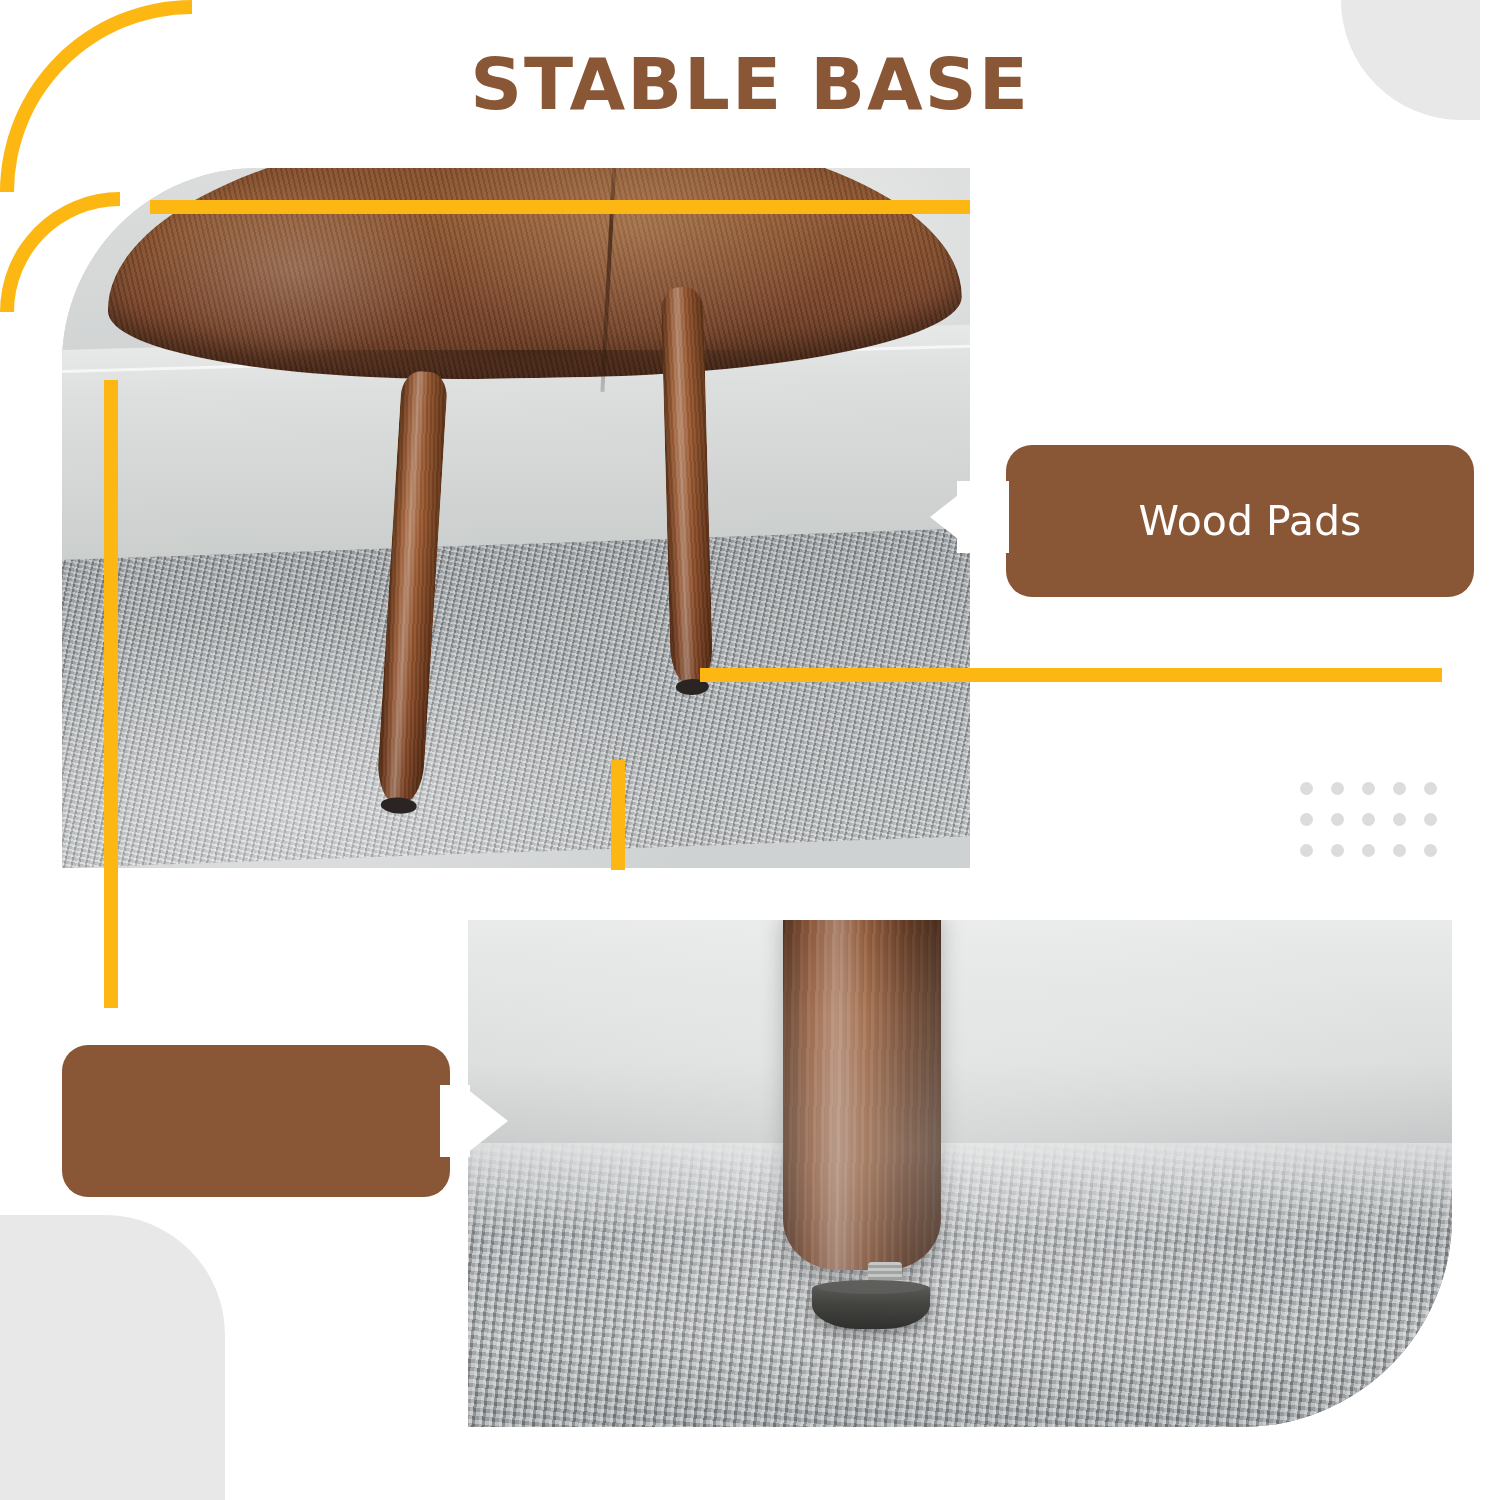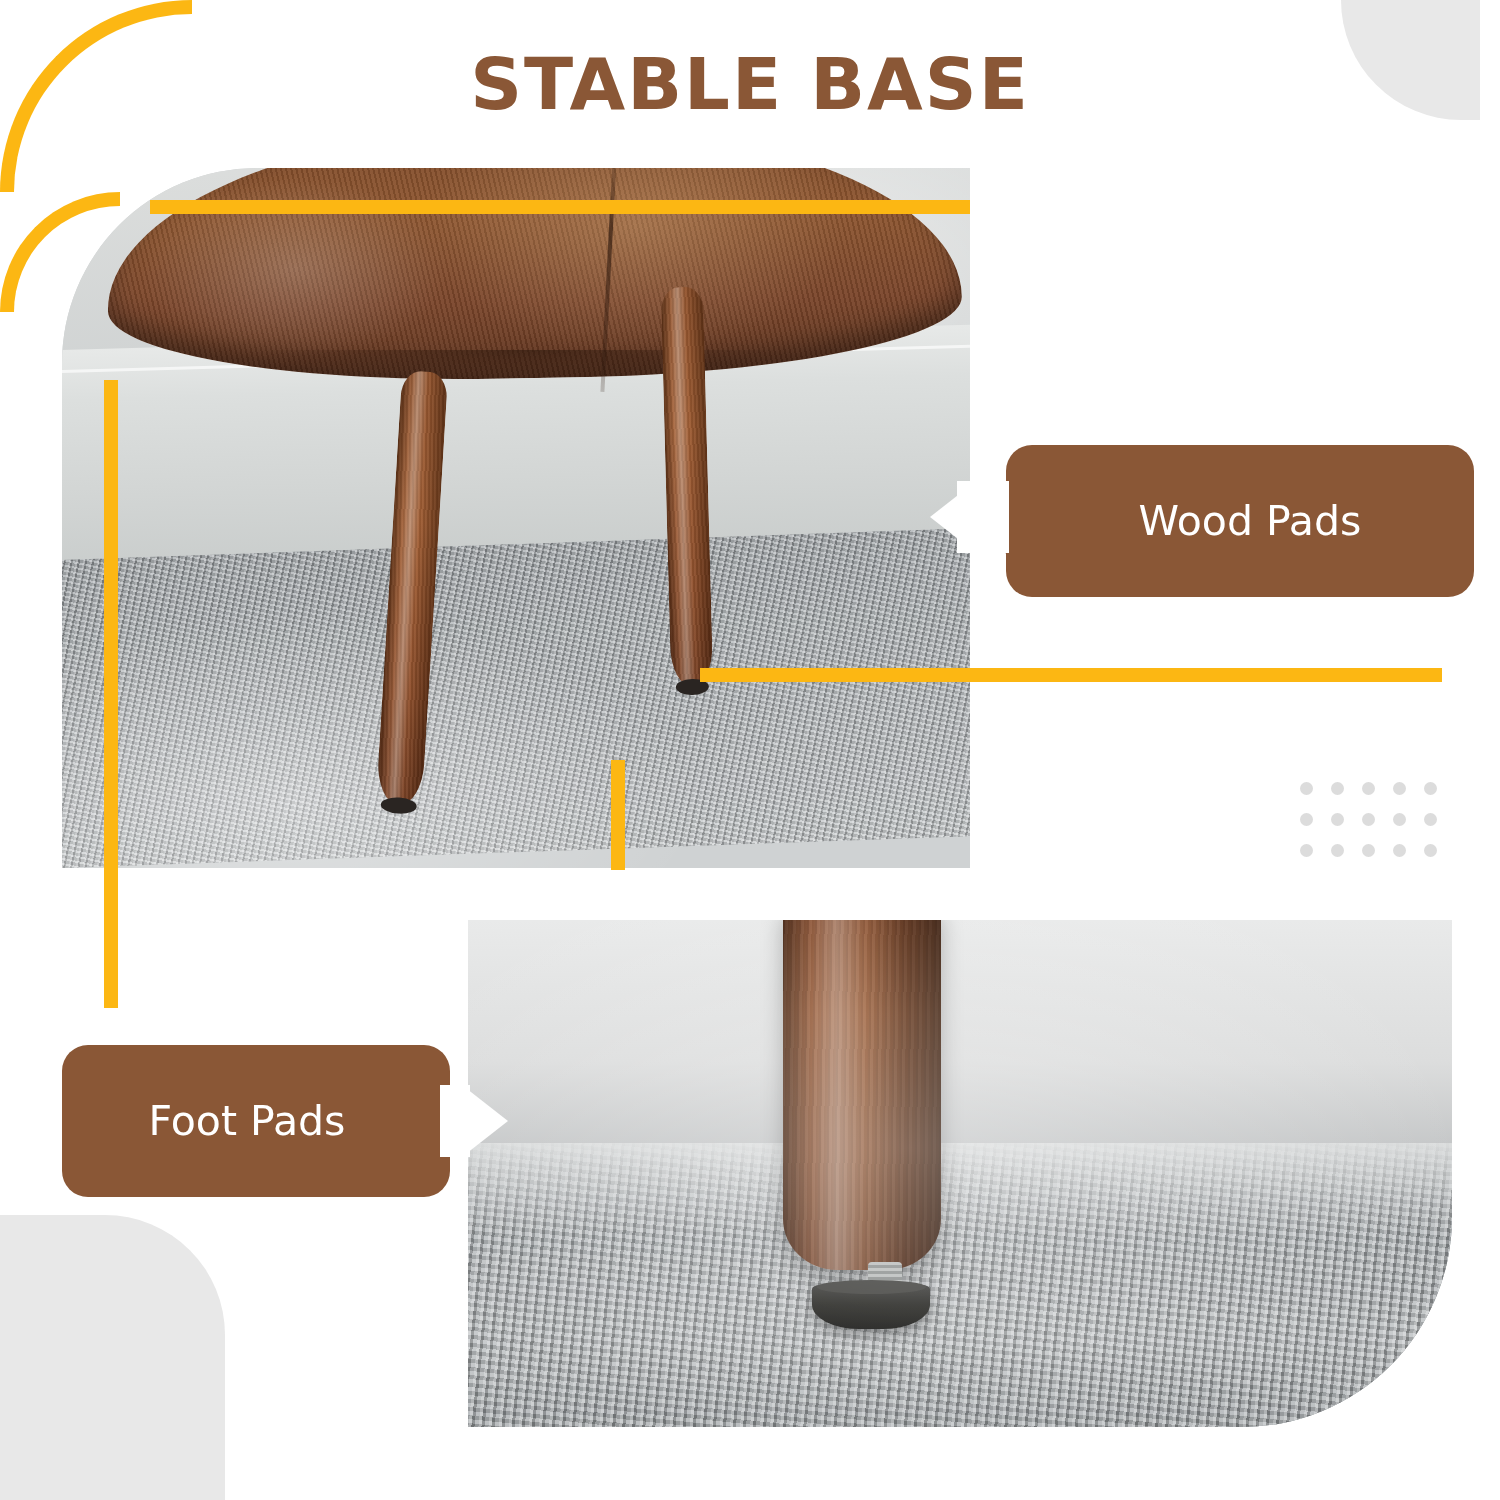--- a/index.html
+++ b/index.html
@@ -406,17 +406,16 @@
   <div class="chev-wood-fill"></div>
   <div class="chev-wood"></div>
   <div class="callout callout-wood">
     <span class="tip"></span>
     <span>Wood Pads</span>
   </div>
 
   <div class="chev-foot-fill"></div>
   <div class="chev-foot"></div>
   <div class="callout callout-foot">
-    <span>Foot Pads</span>
     <span class="tip"></span>
   </div>
 
 </div>
 
 </body></html>

